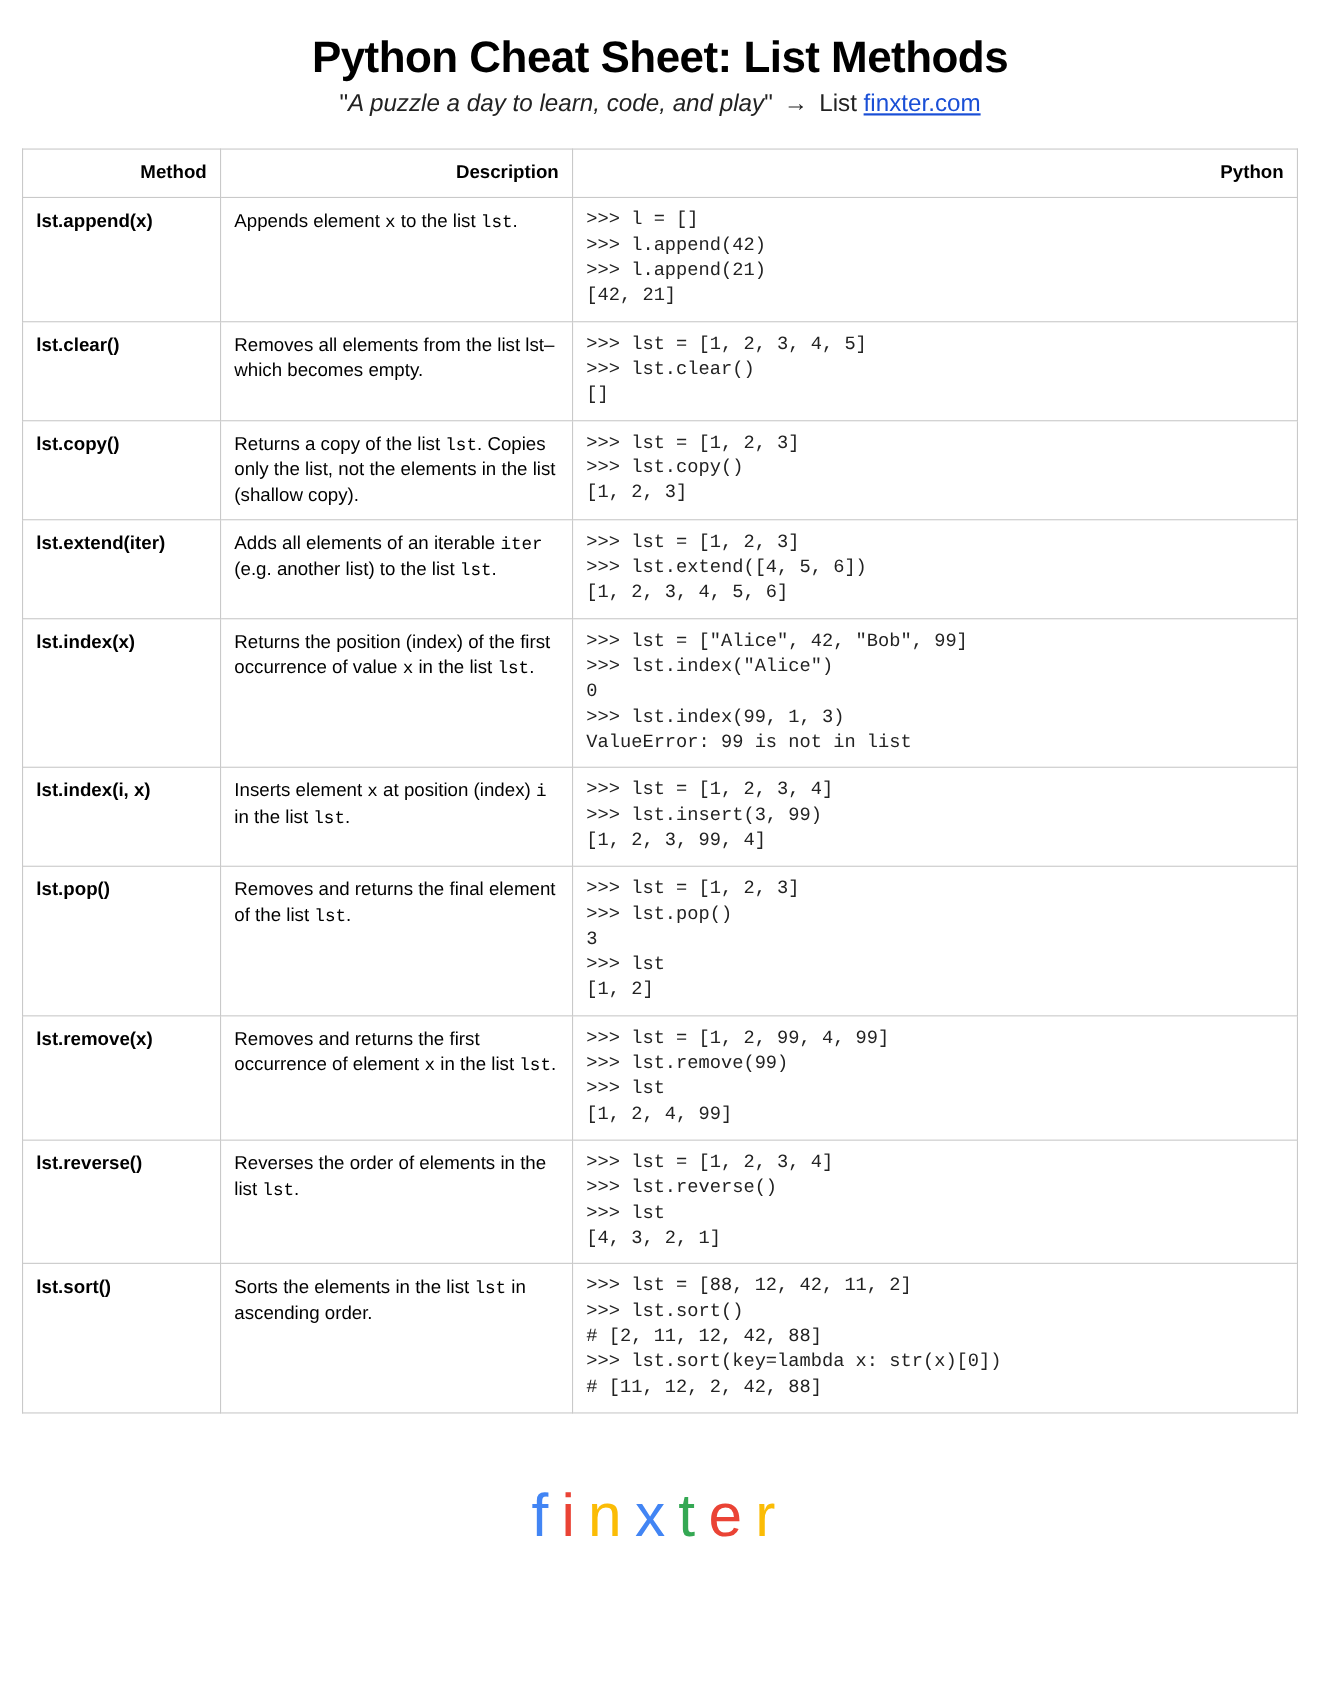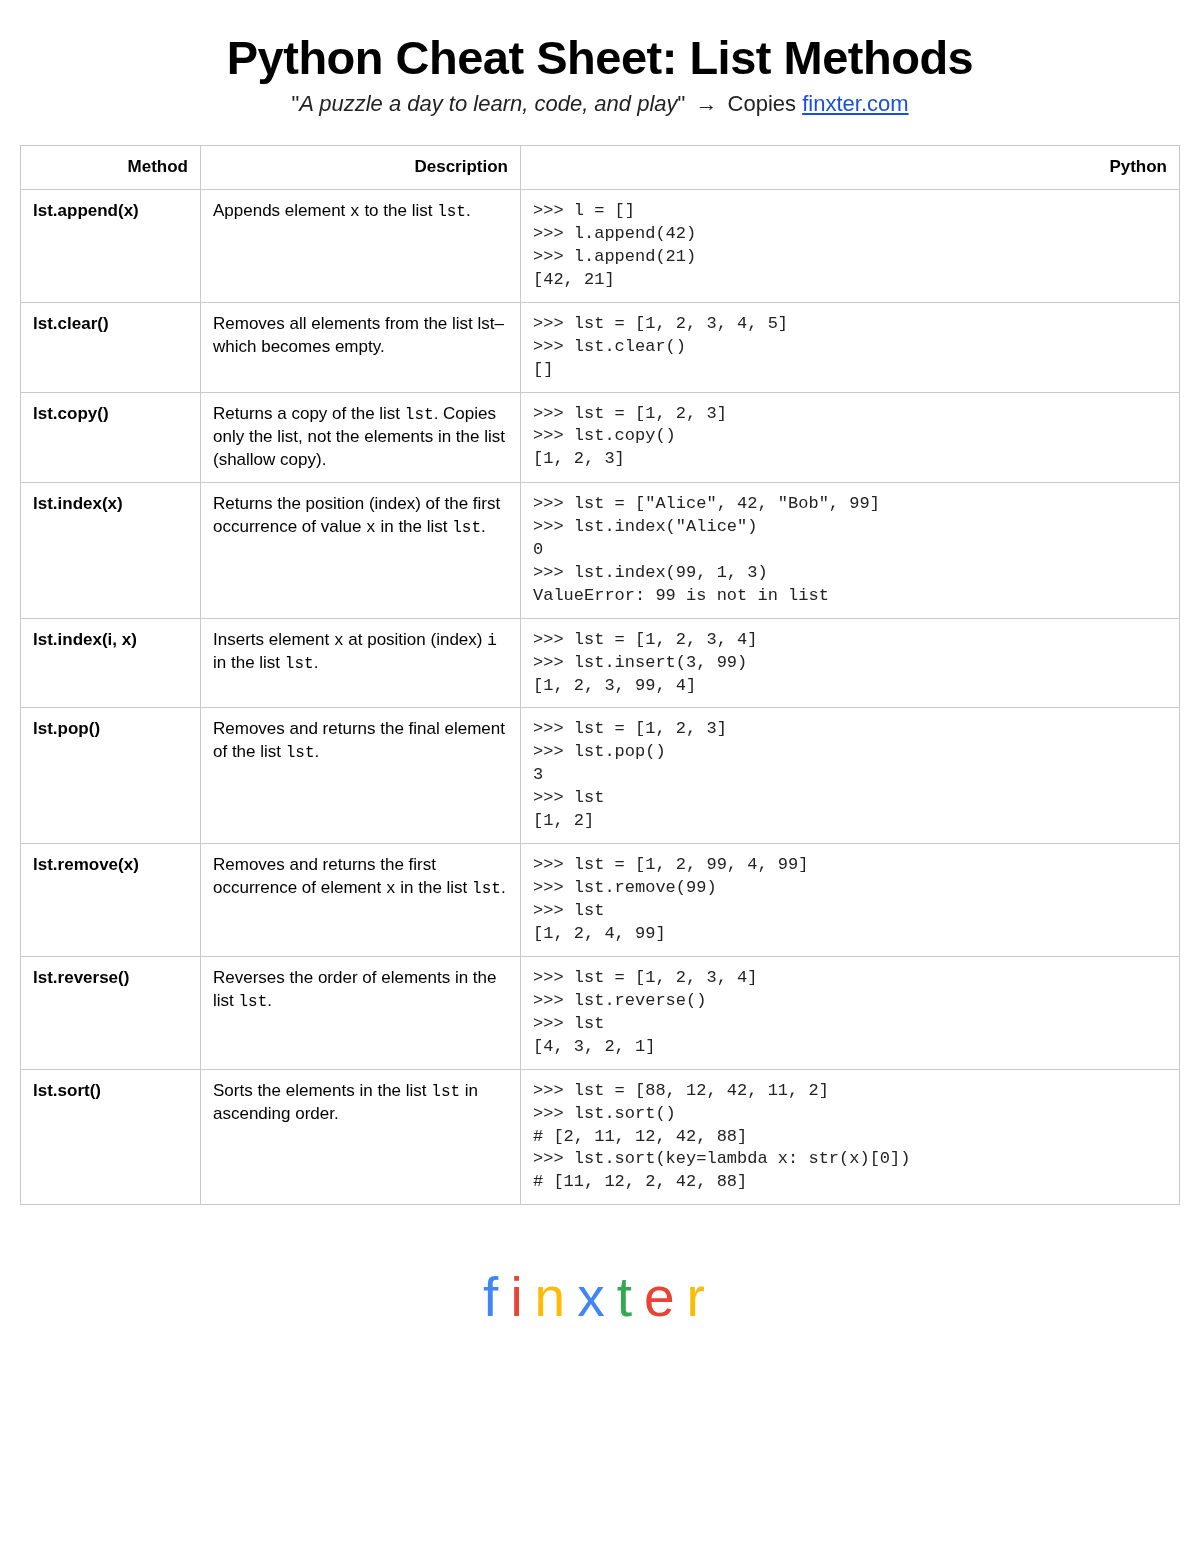--- a/index.html
+++ b/index.html
@@ -13,21 +13,21 @@
   }
   .page {
     width: 1200px;
     padding: 30px 20px 40px 20px;
   }
   .header {
     text-align: center;
     margin-bottom: 28px;
   }
   .title {
-    font-size: 47px;
+    font-size: 40px;
     font-weight: 800;
     margin: 0 0 6px 0;
     letter-spacing: -0.5px;
   }
   .subtitle {
     font-size: 22px;
     color: #222;
   }
   .subtitle .motto {
     font-style: italic;
@@ -97,21 +97,21 @@
 </head>
 <body>
 
 <div class="page">
 
   <div class="header">
     <h1 class="title">Python Cheat Sheet: List Methods</h1>
     <div class="subtitle">
       "<span class="motto">A puzzle a day to learn, code, and play</span>"
       <span class="arrow">→</span>
-      <span>Copies</span>
+      <span>List</span>
       <a href="#">finxter.com</a>
     </div>
   </div>
 
   <table class="methods">
     <colgroup>
       <col class="c-method">
         <col class="c-desc">
         <col class="c-ex">
     </colgroup>
@@ -139,20 +139,27 @@
 []</td>
         </tr>
         <tr>
           <td class="method">lst.copy()</td>
           <td class="desc">Returns a copy of the list <code>lst</code>. Copies only the list, not the elements in the list (shallow copy).</td>
           <td class="example">&gt;&gt;&gt; lst = [1, 2, 3]
 &gt;&gt;&gt; lst.copy()
 [1, 2, 3]</td>
         </tr>
         <tr>
+          <td class="method">lst.extend(iter)</td>
+          <td class="desc">Adds all elements of an iterable <code>iter</code>  (e.g. another list) to the list <code>lst</code>.</td>
+          <td class="example">&gt;&gt;&gt; lst = [1, 2, 3]
+&gt;&gt;&gt; lst.extend([4, 5, 6])
+[1, 2, 3, 4, 5, 6]</td>
+        </tr>
+        <tr>
           <td class="method">lst.index(x)</td>
           <td class="desc">Returns the position (index) of the first occurrence of value <code>x</code> in the list <code>lst</code>.</td>
           <td class="example">&gt;&gt;&gt; lst = ["Alice", 42, "Bob", 99]
 &gt;&gt;&gt; lst.index("Alice")
 0
 &gt;&gt;&gt; lst.index(99, 1, 3)
 ValueError: 99 is not in list</td>
         </tr>
         <tr>
           <td class="method">lst.index(i, x)</td>

